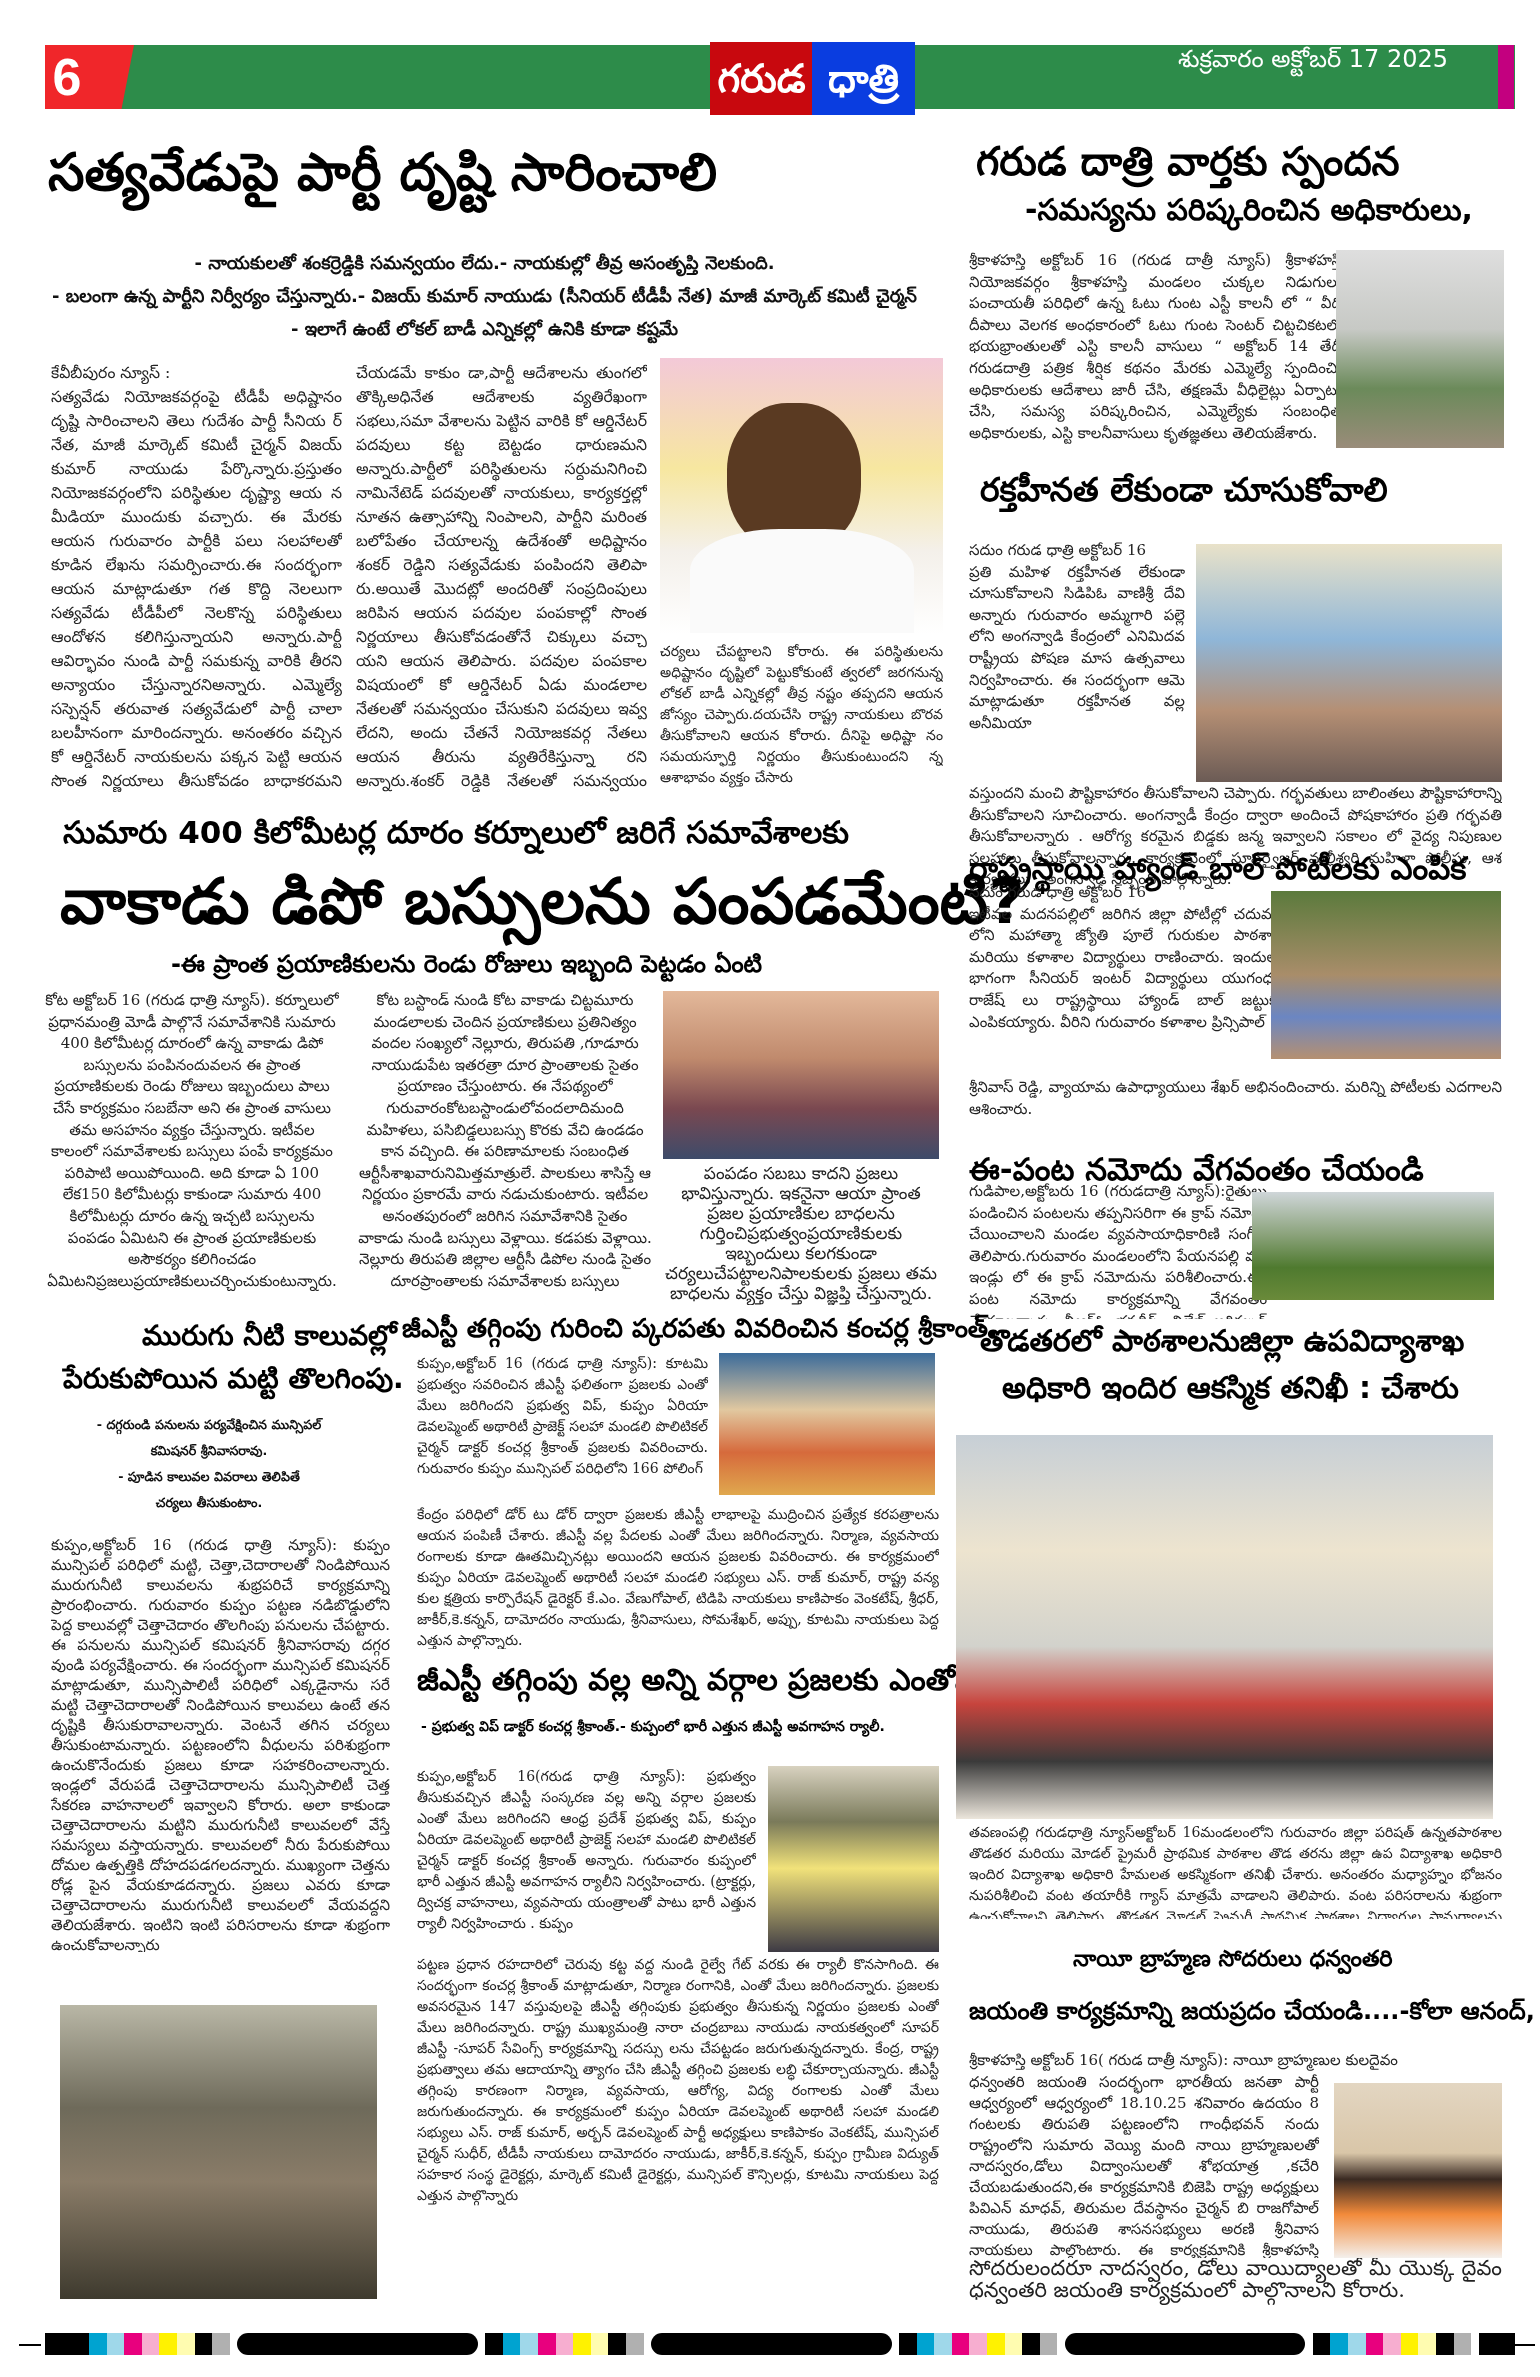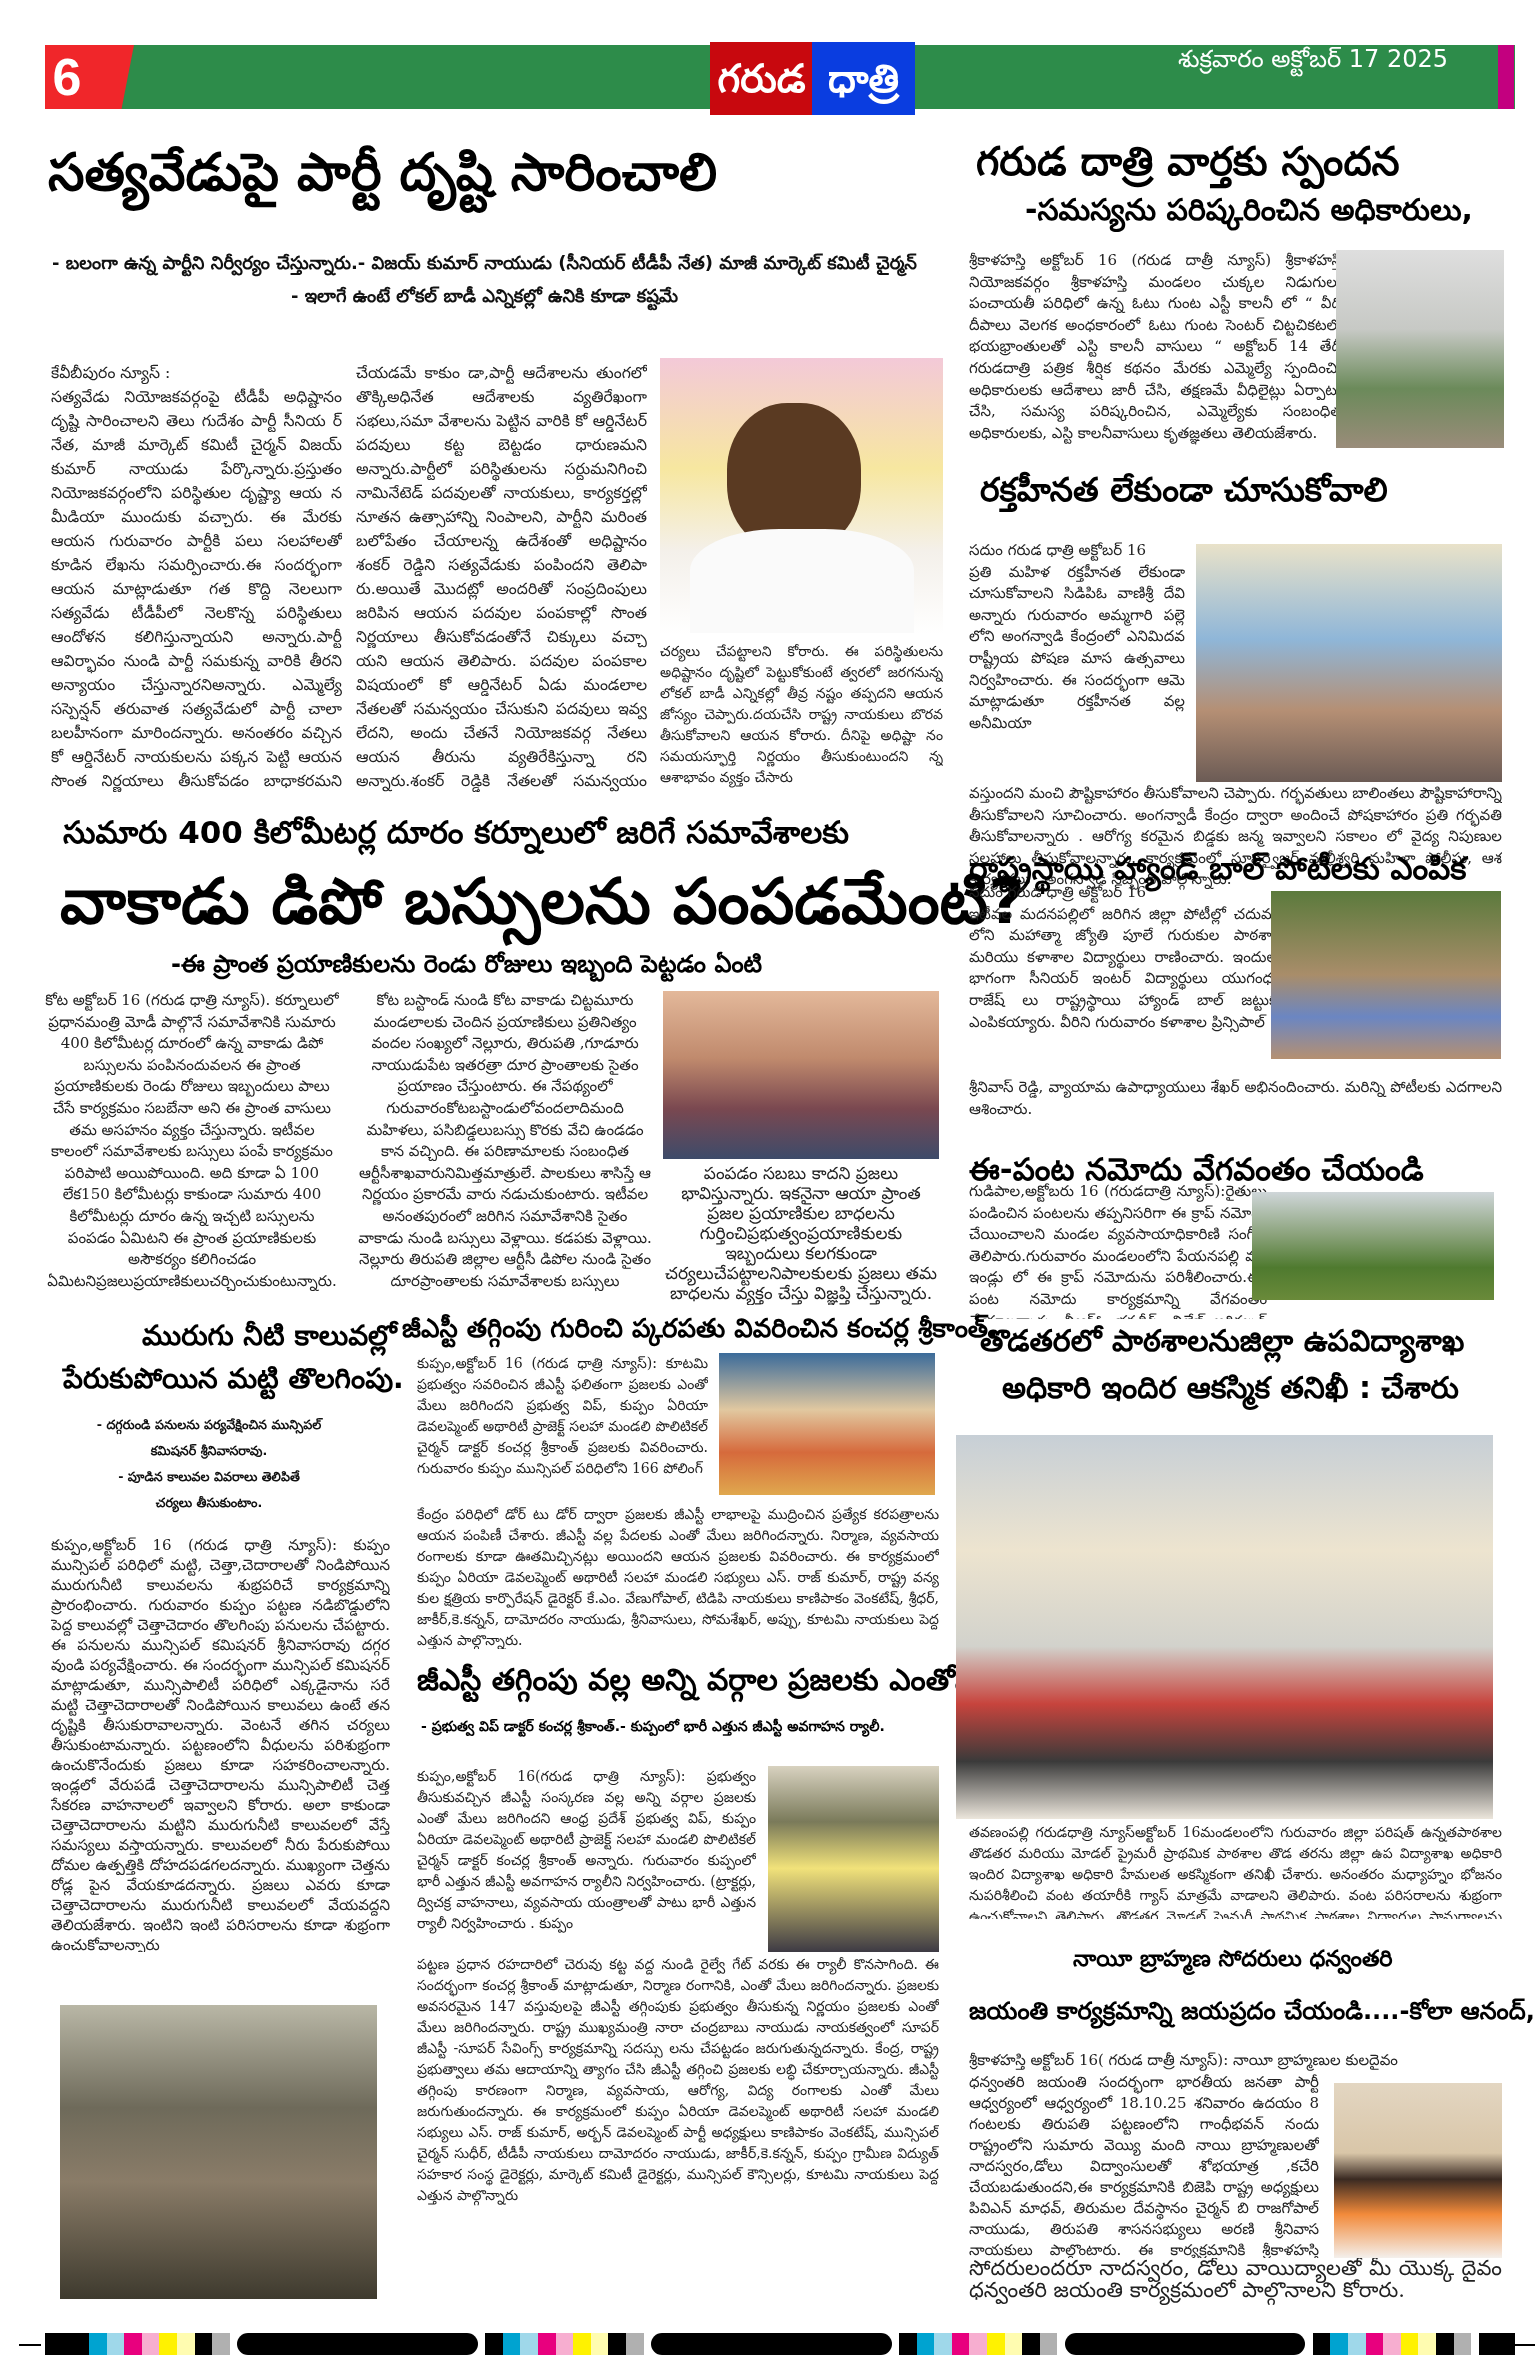--- a/index.html
+++ b/index.html
@@ -28,20 +28,21 @@
 
 <div class="abs" id="mast"></div>
 <div class="abs" id="pageno">6</div>
 <div class="abs" id="logo-red">గరుడ</div>
 <div class="abs" id="logo-blue">ధాత్రి</div>
 <div class="abs" id="date">శుక్రవారం అక్టోబర్ 17 2025</div>
 <div class="abs" id="mag-strip"></div>
 
 <div class="abs h1" style="left:48px;top:142px;font-size:52px;">సత్యవేడుపై పార్టీ దృష్టి సారించాలి</div>
 <div class="abs sub" style="left:45px;top:246px;width:879px;font-size:18px;line-height:33px;">
+  <div>- నాయకులతో శంకర్రెడ్డికి సమన్వయం లేదు.- నాయకుల్లో తీవ్ర అసంతృప్తి నెలకుంది.</div>
   <div>- బలంగా ఉన్న పార్టీని నిర్వీర్యం చేస్తున్నారు.- విజయ్ కుమార్ నాయుడు (సీనియర్ టీడీపీ నేత) మాజీ మార్కెట్ కమిటీ చైర్మన్</div>
   <div>- ఇలాగే ఉంటే లోకల్ బాడీ ఎన్నికల్లో ఉనికి కూడా కష్టమే</div>
 </div>
 <div class="abs body" style="left:51px;top:361px;width:291px;height:432px;overflow:hidden;">
   <div>కేవీబీపురం న్యూస్ :</div>
   <div>సత్యవేడు నియోజకవర్గంపై టీడీపీ అధిష్టానం దృష్టి సారించాలని తెలు గుదేశం పార్టీ సీనియ ర్ నేత, మాజీ మార్కెట్ కమిటీ చైర్మన్ విజయ్ కుమార్ నాయుడు పేర్కొన్నారు.ప్రస్తుతం నియోజకవర్గంలోని పరిస్థితుల దృష్ట్యా ఆయ న మీడియా ముందుకు వచ్చారు. ఈ మేరకు ఆయన గురువారం పార్టీకి పలు సలహాలతో కూడిన లేఖను సమర్పించారు.ఈ సందర్భంగా ఆయన మాట్లాడుతూ గత కొద్ది నెలలుగా సత్యవేడు టీడీపీలో నెలకొన్న పరిస్థితులు ఆందోళన కలిగిస్తున్నాయని అన్నారు.పార్టీ ఆవిర్భావం నుండి పార్టీ సమకున్న వారికి తీరని అన్యాయం చేస్తున్నారనిఅన్నారు. ఎమ్మెల్యే సస్పెన్షన్ తరువాత సత్యవేడులో పార్టీ చాలా బలహీనంగా మారిందన్నారు. అనంతరం వచ్చిన కో ఆర్డినేటర్ నాయకులను పక్కన పెట్టి ఆయన సొంత నిర్ణయాలు తీసుకోవడం బాధాకరమని అన్నారు. పార్టీఆదేశాలను శిరసా పాటించి ఎమ్మెల్యేని గెలిపించు కుంటే ఆయన ఆ పరిస్థితికి వెళ్లారని, ఆయన తరువాత వచ్చిన వారు, ఎమ్మెల్యే పై కుట్రలు</div>
 </div>
 <div class="abs body" style="left:356px;top:361px;width:291px;height:432px;overflow:hidden;">చేయడమే కాకుం డా,పార్టీ ఆదేశాలను తుంగలో తొక్కిఅధినేత ఆదేశాలకు వ్యతిరేఖంగా సభలు,సమా వేశాలను పెట్టిన వారికి కో ఆర్డినేటర్ పదవులు కట్ట బెట్టడం ధారుణమని అన్నారు.పార్టీలో పరిస్థితులను సర్దుమనిగించి నామినేటెడ్ పదవులతో నాయకులు, కార్యకర్తల్లో నూతన ఉత్సాహాన్ని నింపాలని, పార్టీని మరింత బలోపేతం చేయాలన్న ఉదేశంతో అధిష్టానం శంకర్ రెడ్డిని సత్యవేడుకు పంపిందని తెలిపా రు.అయితే మొదట్లో అందరితో సంప్రదింపులు జరిపిన ఆయన పదవుల పంపకాల్లో సొంత నిర్ణయాలు తీసుకోవడంతోనే చిక్కులు వచ్చా యని ఆయన తెలిపారు. పదవుల పంపకాల విషయంలో కో ఆర్డినేటర్ ఏడు మండలాల నేతలతో సమన్వయం చేసుకుని పదవులు ఇవ్వ లేదని, అందు చేతనే నియోజకవర్గ నేతలు ఆయన తీరును వ్యతిరేకిస్తున్నా రని అన్నారు.శంకర్ రెడ్డికి నేతలతో సమన్వయం లేదని, ఇప్పటికైనా అధిష్టానం దృష్టి సారించకుంటే కష్టమని అన్నారు. జిల్లా ఇన్చార్జి మంత్రి నియోజకవర్గంలో పర్యటించి పార్టీ అభిప్రాయాన్ని గుర్తించి నాయకులను మార్చుకుంటే పార్టీని గాడిలో పై పెట్టి</div>
 <div class="abs photo" style="left:660px;top:358px;width:283px;height:276px;background:linear-gradient(180deg,#f3c9d8 0%,#f7e7a0 40%,#f4f0ea 70%,#ffffff 100%);">
   <div style="position:absolute;left:67px;top:45px;width:134px;height:149px;border-radius:45%;background:#5a3a22;"></div>

